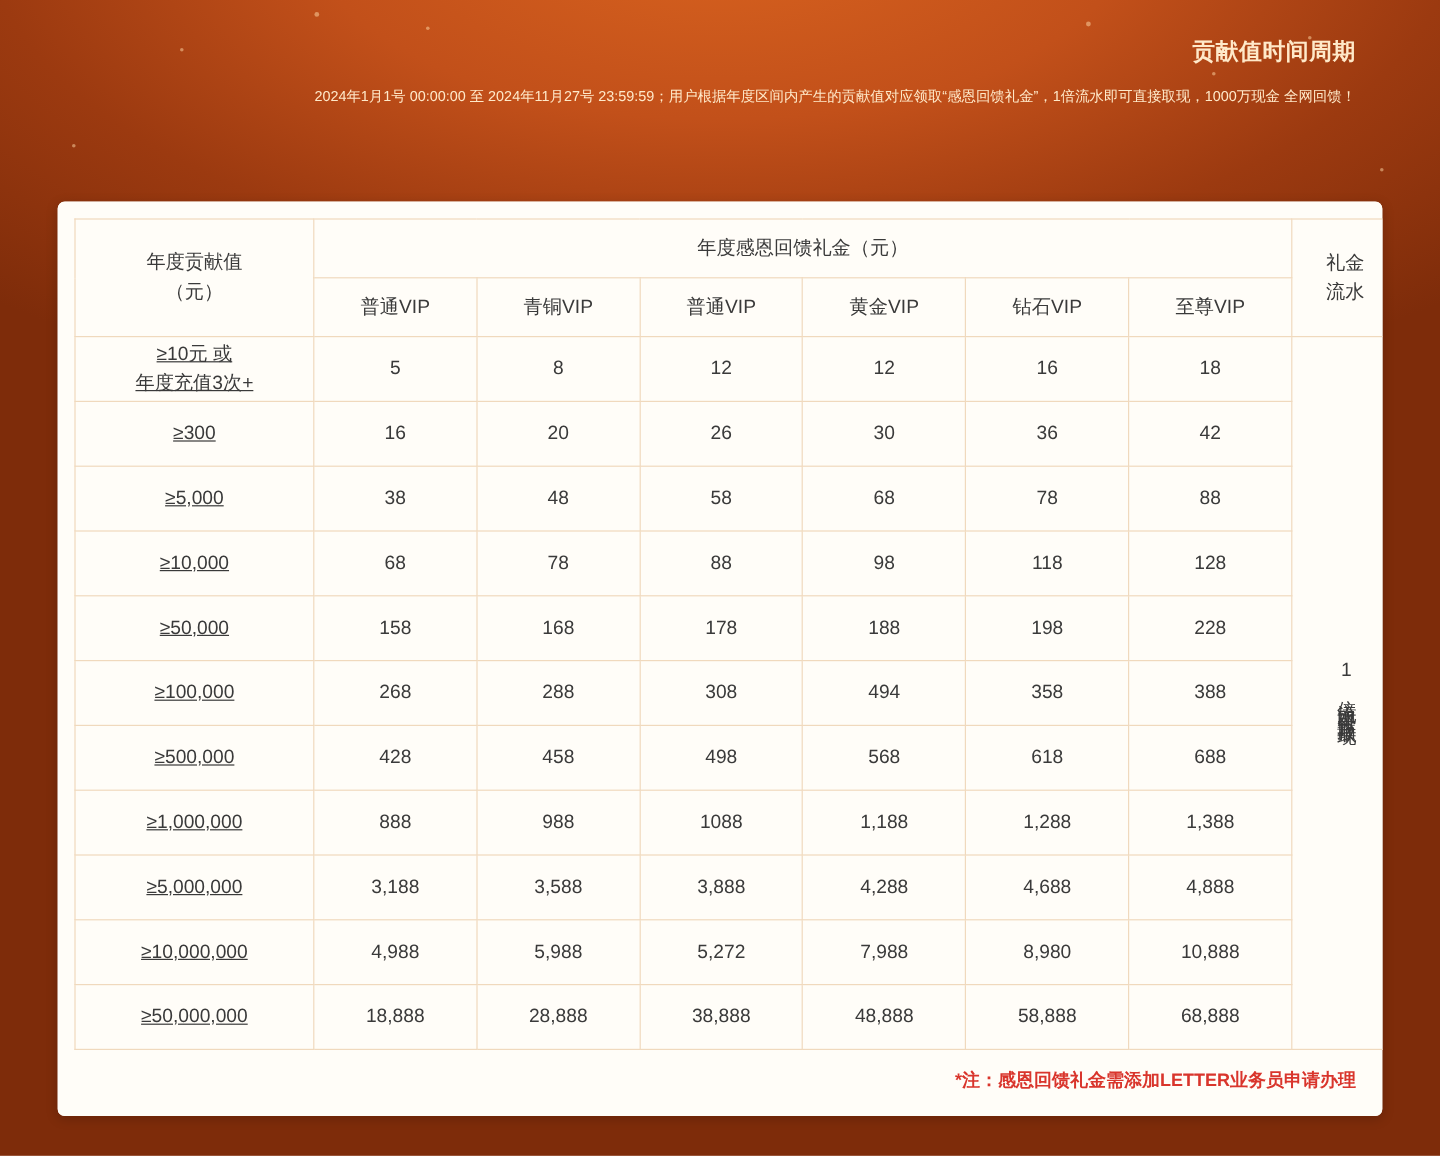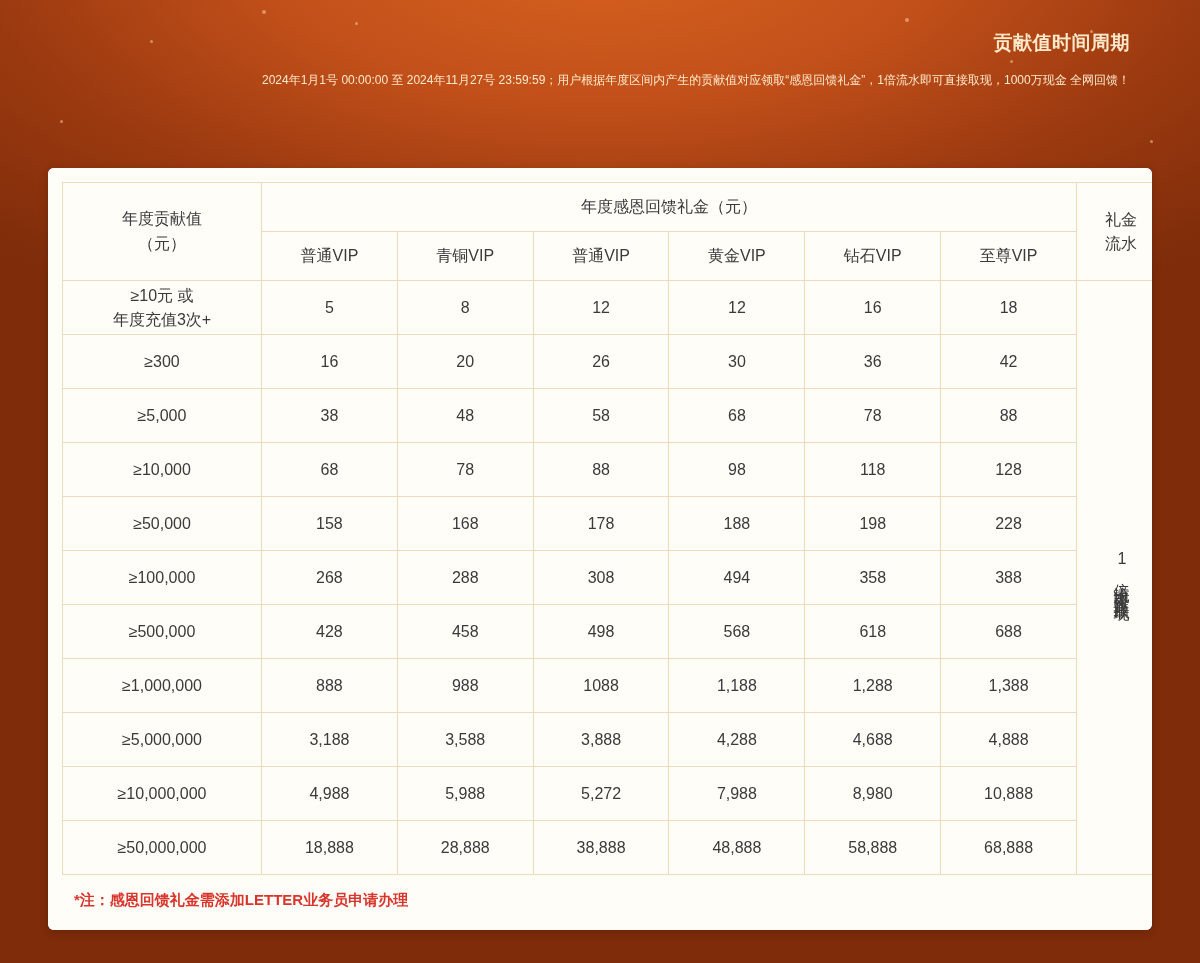--- a/index.html
+++ b/index.html
@@ -95,20 +95,21 @@
   th.col-flow {
     width: 88px;
     line-height: 1.5;
     font-family: Liberation Serif, serif;
   }
   td.tier {
     height: 53px;
     font-size: 15px;
     line-height: 1.5;
     color: #333;
+    text-decoration: underline;
   }
   td.val {
     height: 53px;
     font-size: 16px;
     color: #2e2e2e;
   }
   td.flowcell {
     width: 88px;
     font-size: 16px;
     line-height: 1.55;
@@ -121,20 +122,21 @@
     margin: 0 auto;
     display: inline-block;
     letter-spacing: 3px;
   }
   .note {
     padding: 16px 22px 20px 26px;
     color: #d9352c;
     font-size: 15px;
     font-weight: bold;
     background: #fffdf8;
+    text-align: right;
   }
   .card-inner-pad {
     padding: 14px 14px 0 14px;
     background: #fffdf8;
   }
 </style>
 </head>
 <body>
 
 <div class="page">

